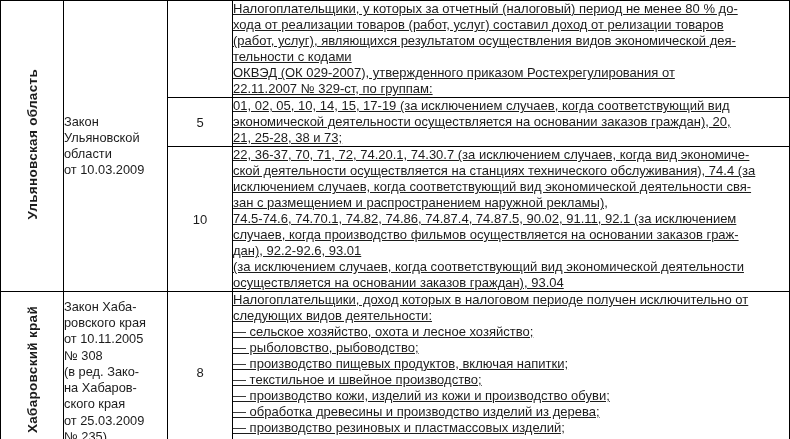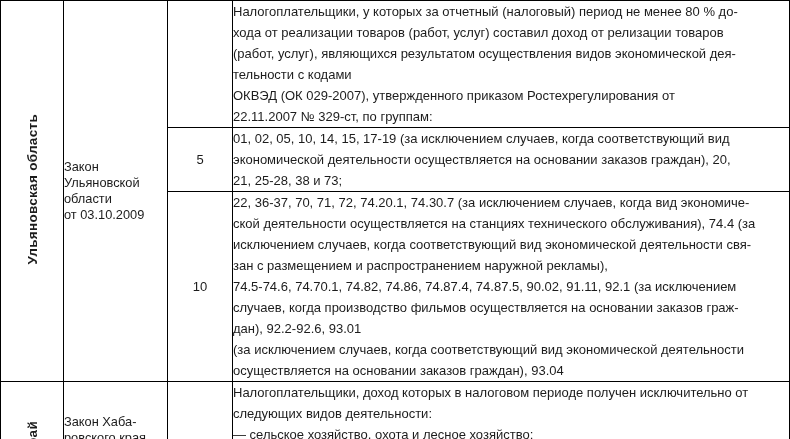--- a/index.html
+++ b/index.html
@@ -48,23 +48,24 @@
   td.rate-cell {
     width: 64px;
     text-align: center;
     vertical-align: middle;
     font-size: 13px;
   }
   td.desc-cell {
     vertical-align: top;
     padding: 3px 4px 2px 8px;
     font-size: 13px;
-    line-height: 21px;
+    line-height: 16px;
     white-space: pre-line;
     text-align: left;
+    text-decoration: underline;
   }
   .vertical-label {
     display: inline-block;
     writing-mode: vertical-rl;
     transform: rotate(180deg);
     font-weight: bold;
     font-size: 13.5px;
     letter-spacing: 0.3px;
     white-space: nowrap;
   }
@@ -78,21 +79,21 @@
 
 <table class="law-table">
   <tbody>
       <tr class="row-1">
     <td class="region-cell" rowspan="3">
       <span class="vertical-label">Ульяновская область</span>
     </td>
     <td class="law-cell" rowspan="3">Закон
 Ульяновской
 области
-от 03.10.2009</td>
+от 10.03.2009</td>
     <td class="rate-cell"></td>
     <td class="desc-cell">Налогоплательщики, у которых за отчетный (налоговый) период не менее 80 % до-
 хода от реализации товаров (работ, услуг) составил доход от релизации товаров
 (работ, услуг), являющихся результатом осуществления видов экономической дея-
 тельности с кодами
 ОКВЭД (ОК 029-2007), утвержденного приказом Ростехрегулирования от
 22.11.2007 № 329-ст, по группам:</td>
   </tr>
   <tr class="row-2">
     <td class="rate-cell">5</td>

